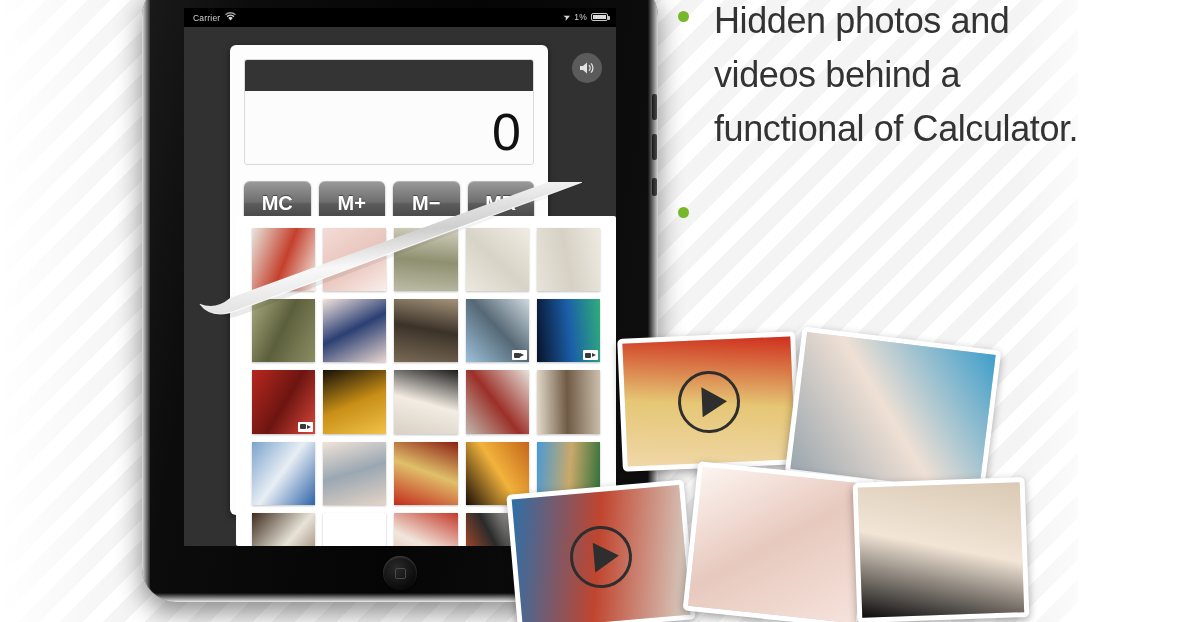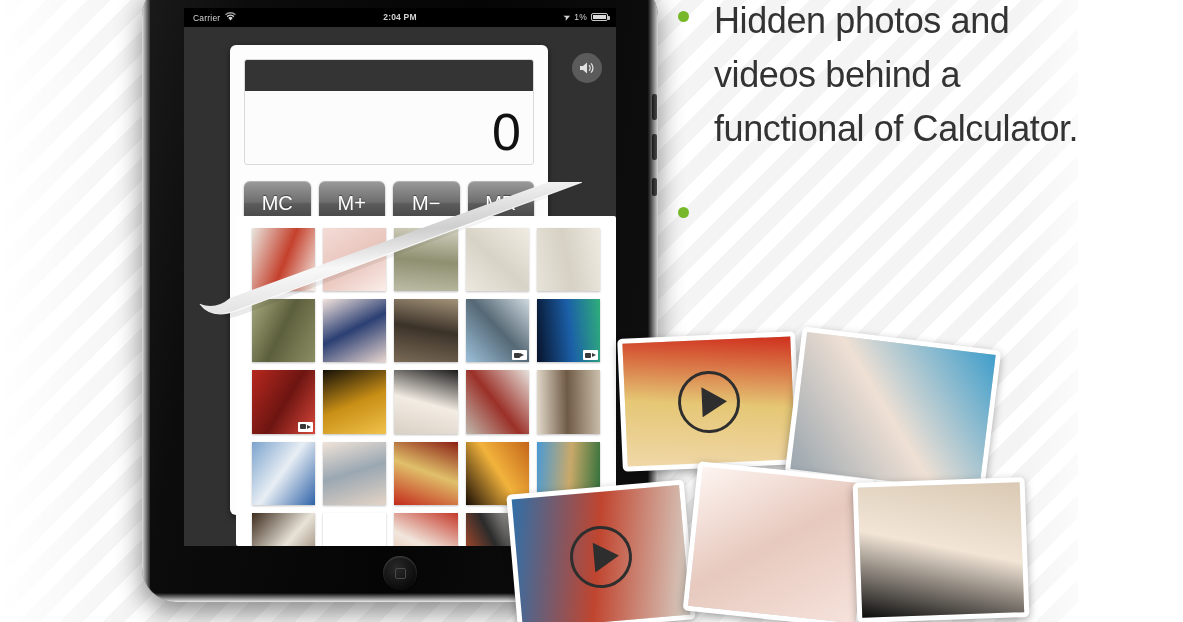--- a/index.html
+++ b/index.html
@@ -156,21 +156,21 @@
   }
   .btn-row.r1 { top:136px; }
   .btn-row.r2 { top:190px; }
   .cbtn {
     flex:1;
     height:44px;
     border-radius:6px;
     background:linear-gradient(to bottom, #9b9b9b 0%, #6e6e6e 48%, #5b5b5b 52%, #3f3f3f 100%);
     color:#fff;
     font-size:20px;
-    font-weight:normal;
+    font-weight:bold;
     display:flex;
     align-items:center;
     justify-content:center;
     box-shadow:0 1px 2px rgba(0,0,0,.4), inset 0 1px 0 rgba(255,255,255,.28);
     text-shadow:0 -1px 1px rgba(0,0,0,.45);
   }
   .cbtn.accent {
     background:linear-gradient(to bottom, #efa93c 0%, #e08a20 48%, #d87f13 52%, #c96f09 100%);
   }
 
@@ -347,21 +347,20 @@
         <div class="sb-left">
           <span>Carrier</span>
           <span class="wifi-ico">
             <svg width="11" height="9" viewBox="0 0 11 9">
               <path d="M5.5 8.4 L3.3 5.9 a3.2 3.2 0 0 1 4.4 0 Z" fill="#d4d4d4"></path>
               <path d="M1.6 4.1 a5.6 5.6 0 0 1 7.8 0 l-.95 1.05 a4.3 4.3 0 0 0-5.9 0 Z" fill="#d4d4d4"></path>
               <path d="M.1 2.2 a7.8 7.8 0 0 1 10.8 0 l-.9 1.0 a6.5 6.5 0 0 0-9 0 Z" fill="#9a9a9a"></path>
             </svg>
           </span>
         </div>
-        <div class="sb-center">2:04 PM</div>
         <div class="sb-right">
           <span class="loc-ico">➤</span>
           <span>1%</span>
           <span class="batt">
               <i></i>
             </span>
         </div>
       </div>
 
       <div class="calc-app">

